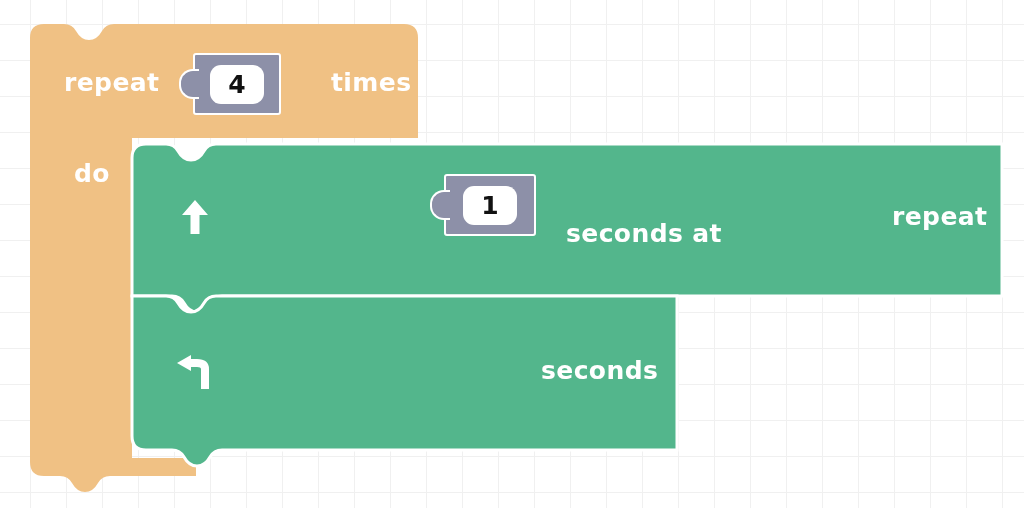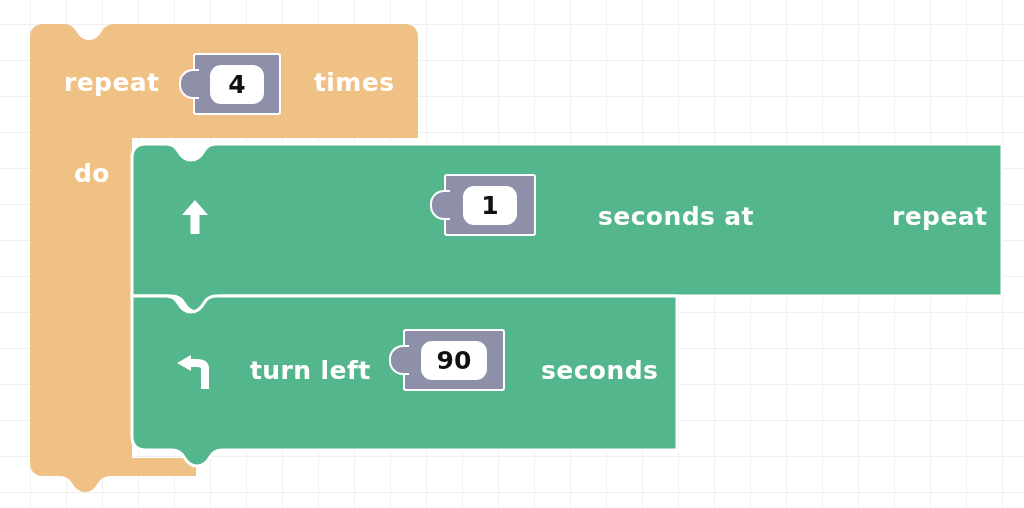--- a/index.html
+++ b/index.html
@@ -173,49 +173,45 @@
   </svg>
 
   <div class="overlay">
 
     <div class="blk-label" style="left:64px; top:70px;">repeat</div>
 
     <div class="socket" style="left:193px; top:53px; width:88px;">
       <span class="socket-field">4</span>
     </div>
 
-    <div class="blk-label" style="left:314px; top:70px;">times</div>
+    <div class="blk-label" style="left:331px; top:70px;">times</div>
 
     <div class="blk-label" style="left:74px; top:161px;">do</div>
 
     <div class="blk-icon" style="left:178px; top:198px;">
       <svg viewBox="0 0 34 38" xmlns="http://www.w3.org/2000/svg">
         <path fill="#ffffff" d="M17 2 L30 17 L21.5 17 L21.5 36 L12.5 36 L12.5 17 L4 17 Z"></path>
       </svg>
     </div>
 
 
     <div class="socket" style="left:444px; top:174px; width:92px;">
       <span class="socket-field">1</span>
     </div>
 
-    <div class="blk-label" style="left:566px; top:204px;margin-left:32px;">seconds  at</div>
+    <div class="blk-label" style="left:566px; top:221px;">seconds  at</div>
 
 
     <div class="blk-label" style="left:892px; top:204px;">repeat</div>
 
     <div class="blk-icon" style="left:176px; top:353px;">
       <svg viewBox="0 0 34 38" xmlns="http://www.w3.org/2000/svg">
         <path fill="none" stroke="#ffffff" stroke-width="8" stroke-linecap="butt" d="M29 36 L29 16 Q29 10 21 10 L8 10"></path>
         <path fill="#ffffff" d="M1 10 L15 2 L15 18 Z"></path>
       </svg>
     </div>
 
-    <div class="blk-label" style="left:250px; top:358px;">turn  left</div>
-
-    <div class="socket" style="left:403px; top:329px; width:102px;">
-      <span class="socket-field">90</span>
-    </div>
+
 
     <div class="blk-label" style="left:541px; top:358px;">seconds</div>
 
   </div>
 </div>
 
 </body></html>

